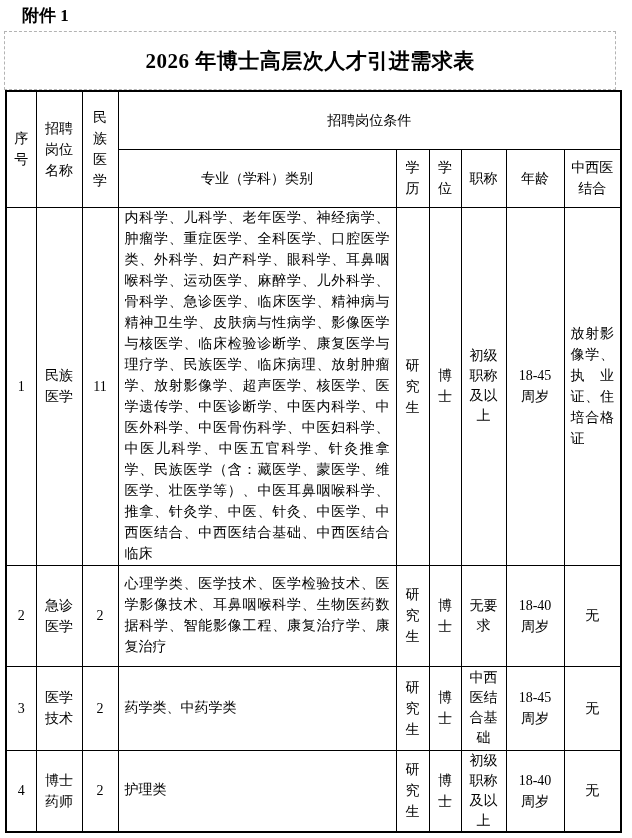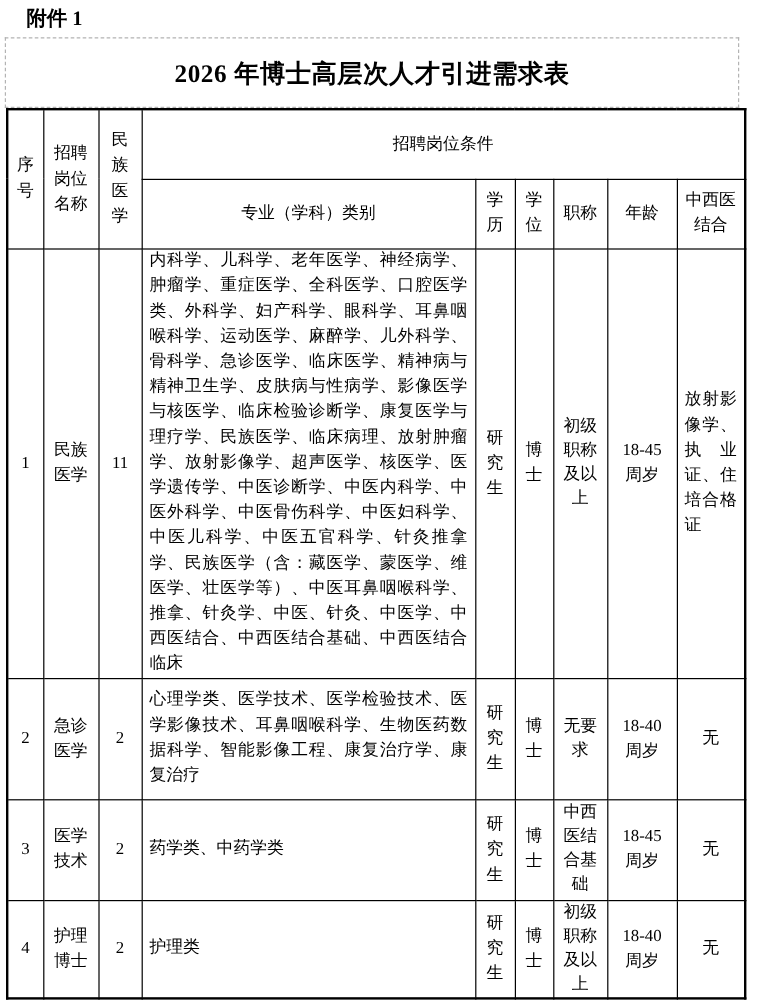--- a/index.html
+++ b/index.html
@@ -148,21 +148,21 @@
       <td class="c-major">药学类、中药学类</td>
       <td class="c-vert">研究生</td>
       <td class="c-vert">博士</td>
       <td class="c-left c-title-req">中西医结合基础</td>
       <td class="c-left">18-45 周岁</td>
       <td class="c-left">无</td>
     </tr>
 
     <tr class="r4">
       <td class="c-center">4</td>
-      <td class="c-center">护理博士</td>
+      <td class="c-center">博士药师</td>
       <td class="c-center">2</td>
       <td class="c-major">护理类</td>
       <td class="c-vert">研究生</td>
       <td class="c-vert">博士</td>
       <td class="c-left c-title-req">初级职称及以上</td>
       <td class="c-left">18-40 周岁</td>
       <td class="c-left">无</td>
     </tr>
   </tbody>
     </table>

